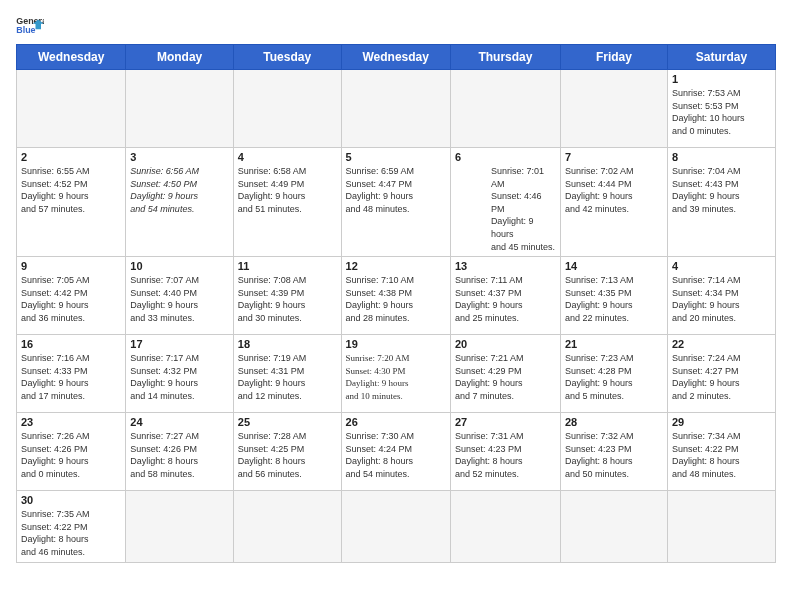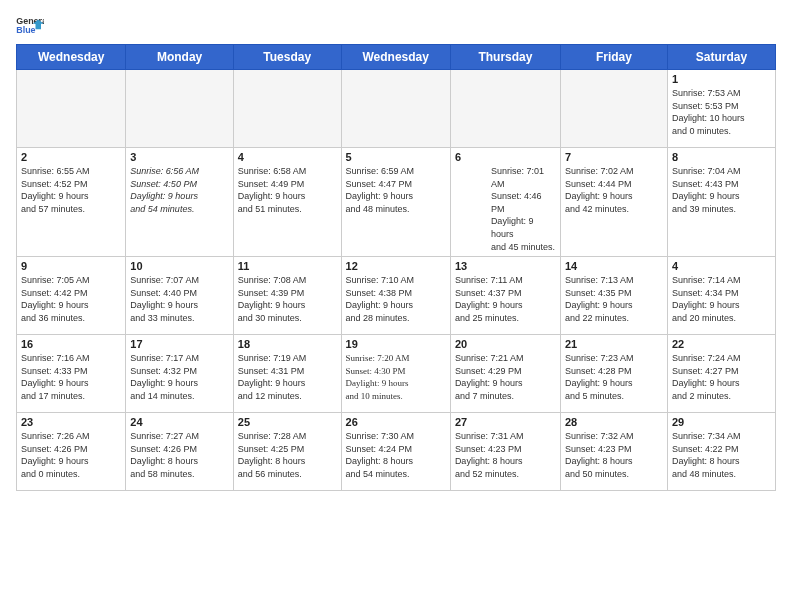--- a/index.html
+++ b/index.html
@@ -331,15 +331,30 @@
 and 50 minutes.</div>
           </td>
           <td>
             <span class="day-num">29</span>
             <div class="day-info" style="white-space: pre-line;">Sunrise: 7:34 AM
 Sunset: 4:22 PM
 Daylight: 8 hours
 and 48 minutes.</div>
           </td>
         </tr>
+        <tr class="last-row">
+          <td>
+            <span class="day-num">30</span>
+            <div class="day-info" style="white-space: pre-line;">Sunrise: 7:35 AM
+Sunset: 4:22 PM
+Daylight: 8 hours
+and 46 minutes.</div>
+          </td>
+          <td class="empty"></td>
+          <td class="empty"></td>
+          <td class="empty"></td>
+          <td class="empty"></td>
+          <td class="empty"></td>
+          <td class="empty"></td>
+        </tr>
       </tbody>
   </table>
 </div>
 
 </body></html>

